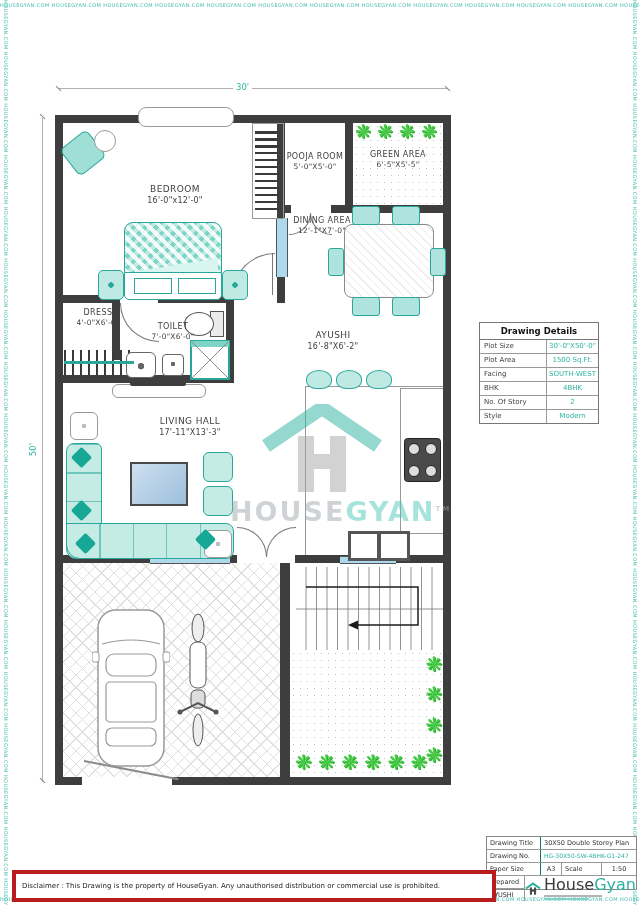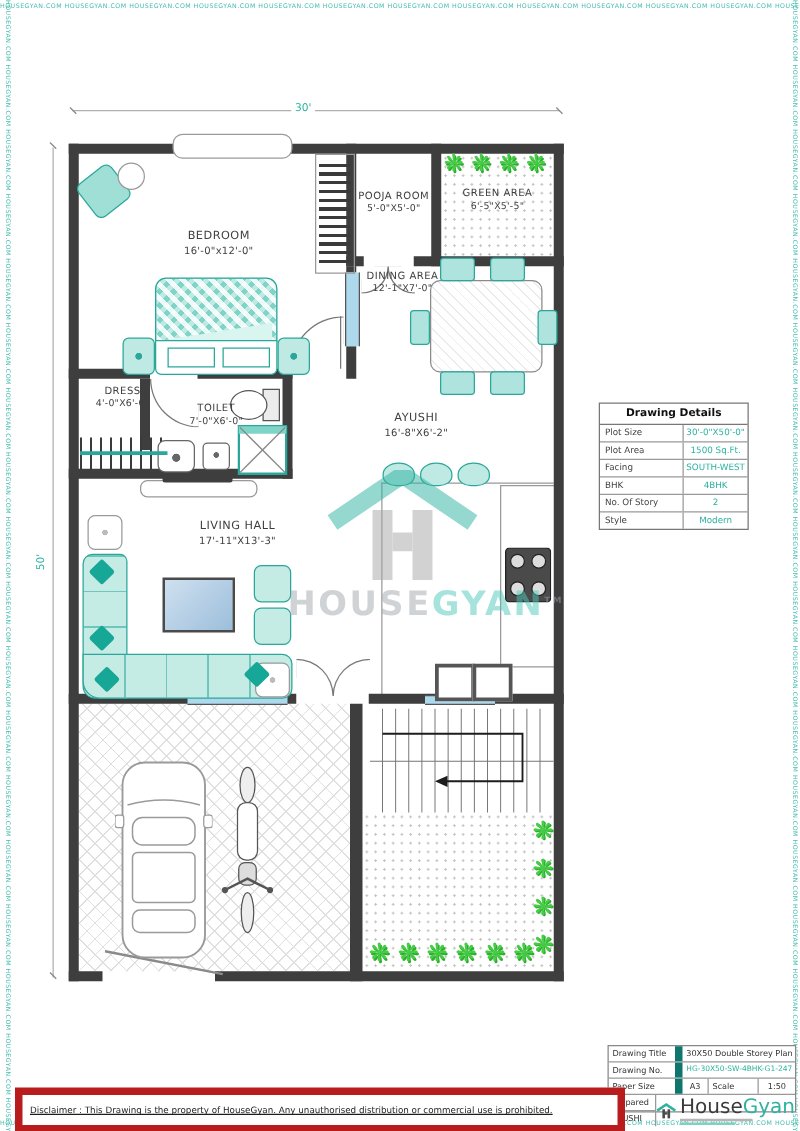--- a/index.html
+++ b/index.html
@@ -38,54 +38,54 @@
   
   .win{position:absolute;background:#aed9ec;border-top:1px solid #555;border-bottom:1px solid #555;z-index:4;}
   .winv{position:absolute;background:#aed9ec;border-left:1px solid #555;border-right:1px solid #555;z-index:4;}
   
   .plants{position:absolute;color:#46cc46;z-index:5;text-shadow:1px 1px 0 #2daf2d;overflow:hidden;}
   
   .dimline{position:absolute;background:#b0b0b0;z-index:2;}
   .dimtick{position:absolute;width:7px;height:1px;background:#888;transform:rotate(45deg);z-index:2;}
   .dimlabel{position:absolute;color:#2db3a0;font-size:8.5px;background:#fff;padding:0 3px;z-index:3;}
   
-  .cwm{position:absolute;left:230px;top:376px;width:184px;height:138px;opacity:.5;z-index:5;text-align:center;}
+  .cwm{position:absolute;left:230px;top:404px;width:184px;height:138px;opacity:.5;z-index:5;text-align:center;}
   .cwm .txt{font-size:27px;font-weight:bold;letter-spacing:2px;line-height:1;margin-top:2px;}
   .cwm .g1{color:#a3a8ae;}
   .cwm .g2{color:#4fc9ba;}
   .cwm sup{font-size:7px;color:#a3a8ae;}
   
   .dtable{position:absolute;left:479px;top:322px;width:118px;background:#fff;border:1px solid #777;z-index:7;}
   .dtable .ttl{height:16px;line-height:16px;text-align:center;font-weight:bold;font-size:8.5px;
                color:#111;border-bottom:1px solid #777;}
   .drow{display:flex;height:13px;line-height:13px;border-bottom:1px solid #999;}
   .drow:last-child{border-bottom:none;}
   .drow .dl{width:62px;padding-left:4px;font-size:7px;color:#444;}
   .drow .dv{flex:1;text-align:center;font-size:7px;color:#2db3a0;border-left:1px solid #999;}
   
   .tblock{position:absolute;left:486px;top:836px;width:149px;height:52px;border:1px solid #888;
           background:#fff;z-index:9;font-size:6.5px;color:#333;}
   .trow{display:flex;border-bottom:1px solid #999;height:12px;line-height:12px;}
   .tcell{padding-left:3px;overflow:hidden;white-space:nowrap;}
-  .tlab{width:50px;border-right:6px solid #0f766e;}
+  .tlab{width:50px;border-right:1px solid #0f766e;}
   .tb-bot{display:flex;height:25px;}
   .tb-left{width:50px;border-right:1px solid #999;}
   .tb-left div{height:12px;line-height:12px;padding-left:3px;}
   .tb-left div:first-child{border-bottom:1px solid #999;}
   .tb-logo{flex:1;display:flex;align-items:center;justify-content:center;gap:3px;}
   .brand{font-size:16px;font-weight:normal;line-height:1;}
   .brand .b1{color:#3a3a3a;}
   .brand .b2{color:#2db3a0;}
   .tagbars div{height:2px;background:#b5b5b5;margin-top:1.5px;}
   .tagbars .tb-a{width:58px;}
   .tagbars .tb-b{width:44px;background:#7fd0c5;}
   
-  .disclaimer{position:absolute;left:12px;top:870px;width:470px;height:24px;border:6px solid #b91c1c;
+  .disclaimer{position:absolute;left:12px;top:870px;width:470px;height:24px;border:4px solid #b91c1c;
               font-size:7px;line-height:24px;color:#1d1d1d;padding-left:6px;background:#fff;z-index:9;
-              white-space:nowrap;overflow:hidden;text-decoration:underline;}
+              white-space:nowrap;overflow:hidden;}
   
   svg{display:block;}
 </style>
 </head>
 <body>
 
 <div class="page">
 
   <div class="wm h" style="top:1px;">HOUSEGYAN.COM   HOUSEGYAN.COM   HOUSEGYAN.COM   HOUSEGYAN.COM   HOUSEGYAN.COM   HOUSEGYAN.COM   HOUSEGYAN.COM   HOUSEGYAN.COM   HOUSEGYAN.COM   HOUSEGYAN.COM   HOUSEGYAN.COM   HOUSEGYAN.COM   HOUSEGYAN.COM   HOUSEGYAN.COM   HOUSEGYAN.COM   HOUSEGYAN.COM</div>
   <div class="wm h" style="top:895px;">HOUSEGYAN.COM   HOUSEGYAN.COM   HOUSEGYAN.COM   HOUSEGYAN.COM   HOUSEGYAN.COM   HOUSEGYAN.COM   HOUSEGYAN.COM   HOUSEGYAN.COM   HOUSEGYAN.COM   HOUSEGYAN.COM   HOUSEGYAN.COM   HOUSEGYAN.COM   HOUSEGYAN.COM   HOUSEGYAN.COM   HOUSEGYAN.COM   HOUSEGYAN.COM</div>

